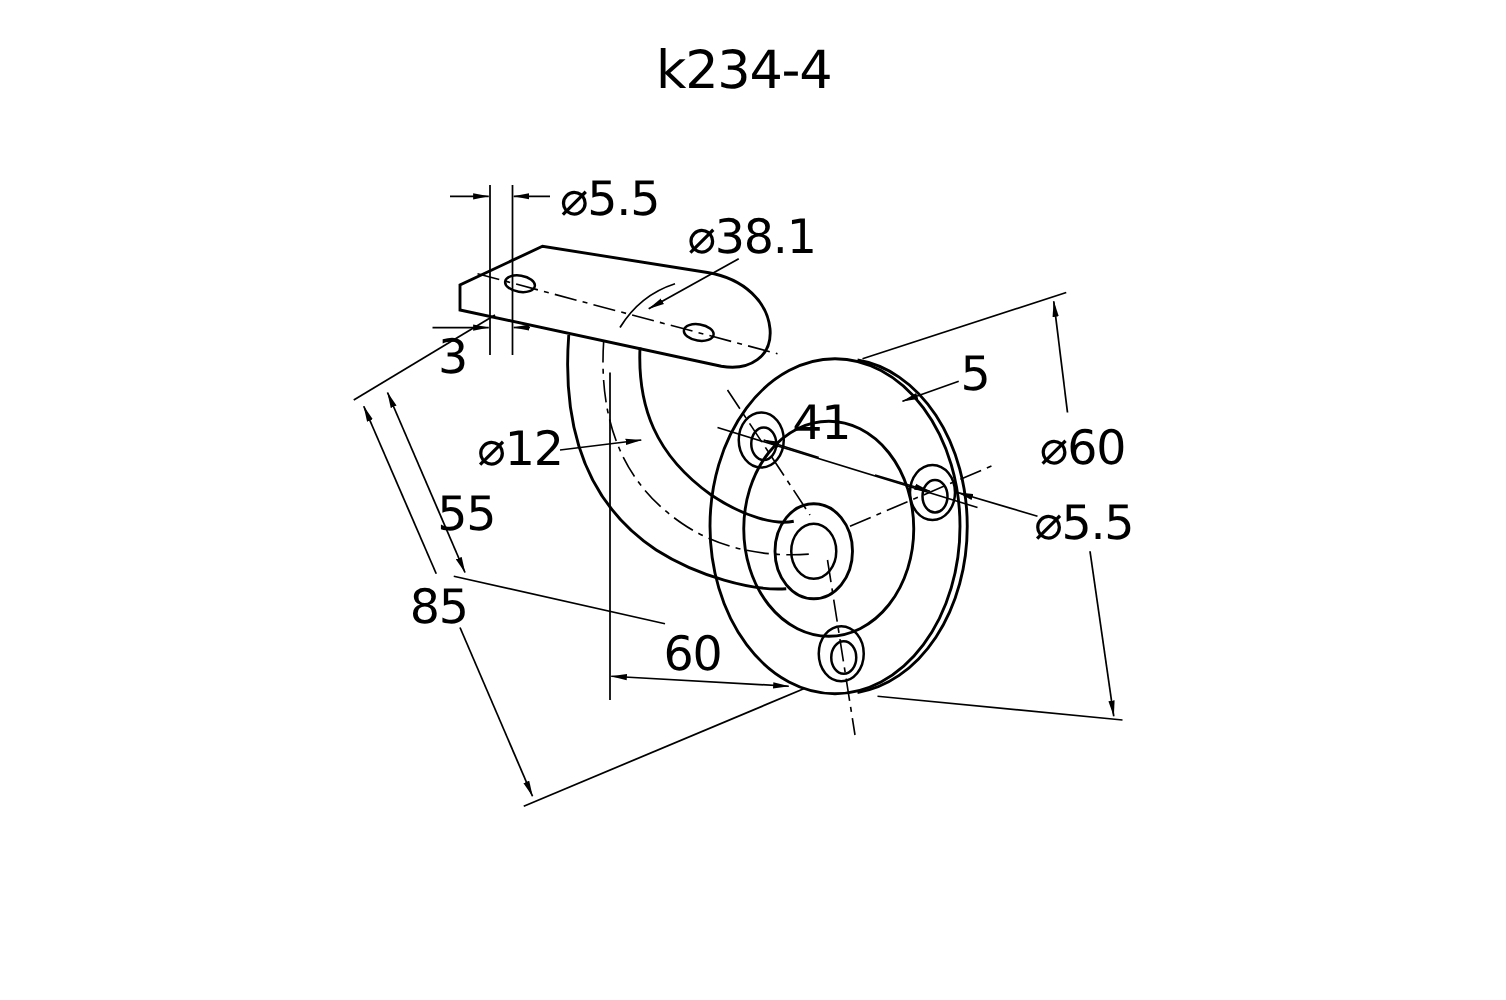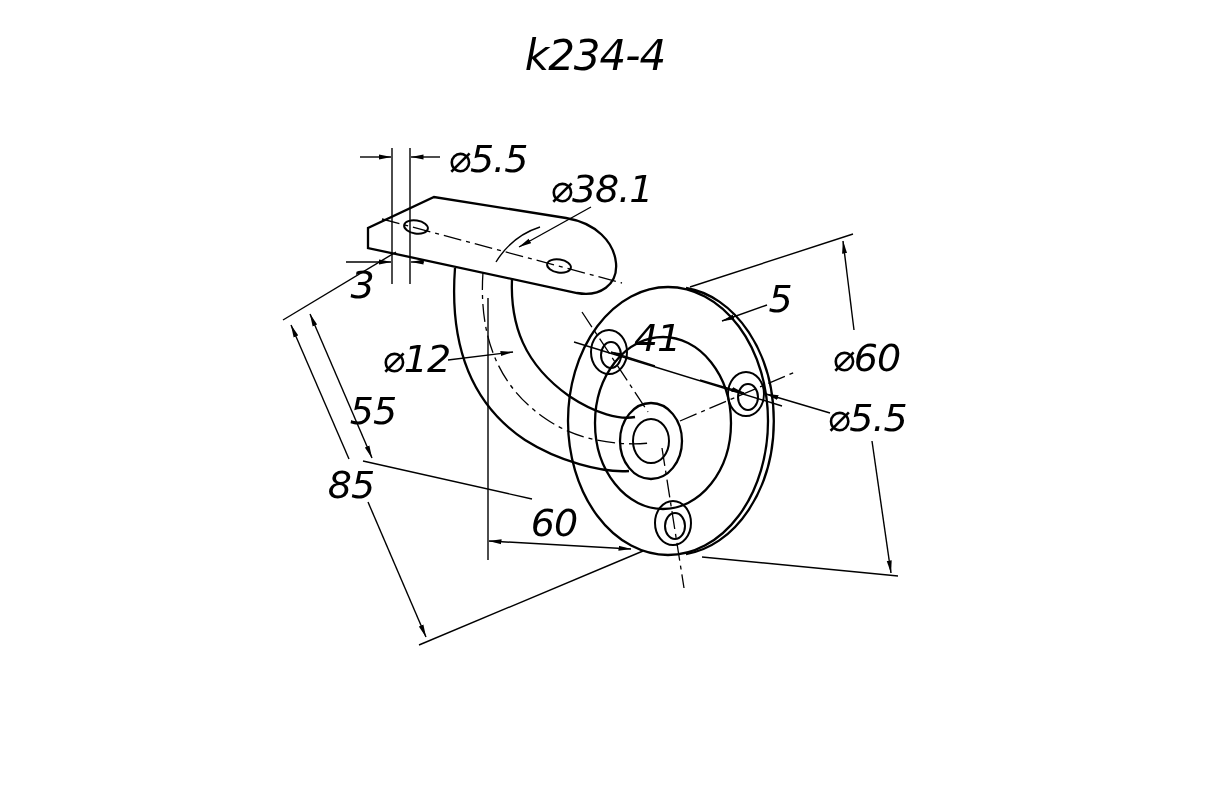--- a/index.html
+++ b/index.html
@@ -1,16 +1,16 @@
 <!DOCTYPE html>
 <html><head>
 <meta charset="utf-8">
 <style>
   html,body{margin:0;padding:0;background:#ffffff;}
-  .page{position:relative;width:1205px;height:800px;background:#ffffff;overflow:hidden;font-style:italic;}
+  .page{position:relative;width:1205px;height:800px;background:#ffffff;overflow:hidden;}
   svg{display:block;}
   .t{font-family:"DejaVu Sans","Liberation Sans",sans-serif;fill:#000;letter-spacing:-1px;}
   .t-title{font-size:42px;}
   .t-dim{font-size:38px;}
   .main{fill:none;stroke:#000;stroke-width:2.3;}
   .mid{fill:none;stroke:#000;stroke-width:2;}
   .thin{fill:none;stroke:#000;stroke-width:1.4;}
   .cl{fill:none;stroke:#000;stroke-width:1.3;stroke-dasharray:18 5 4 5;}
 </style>
 </head>

